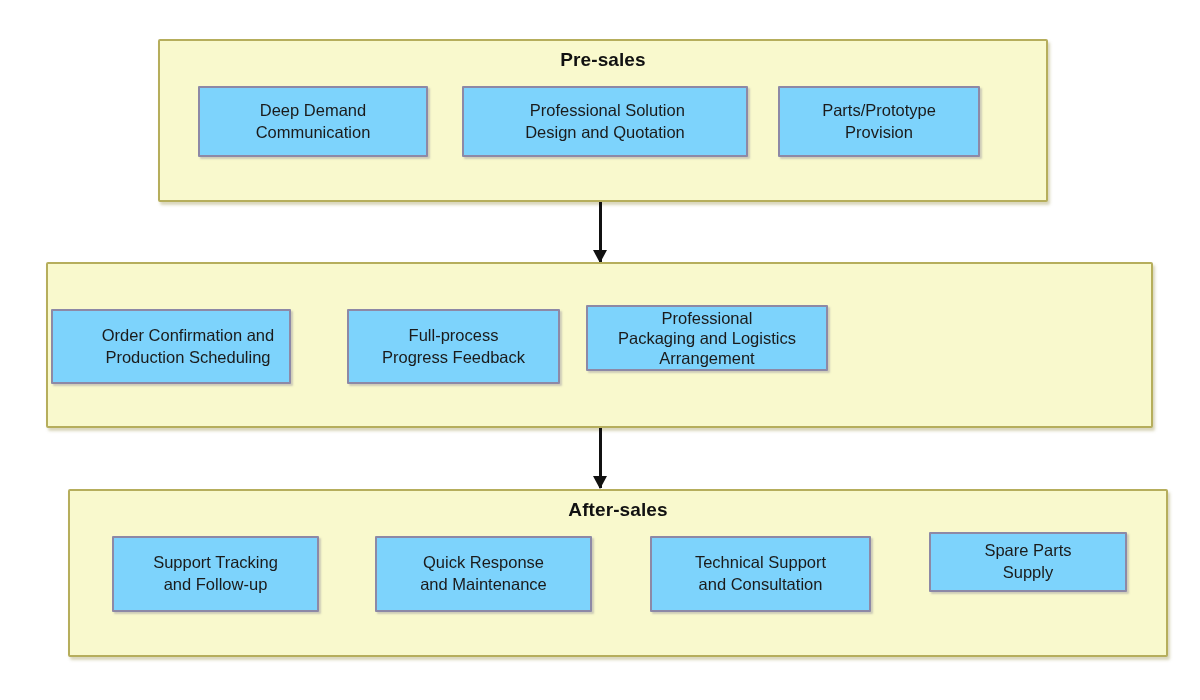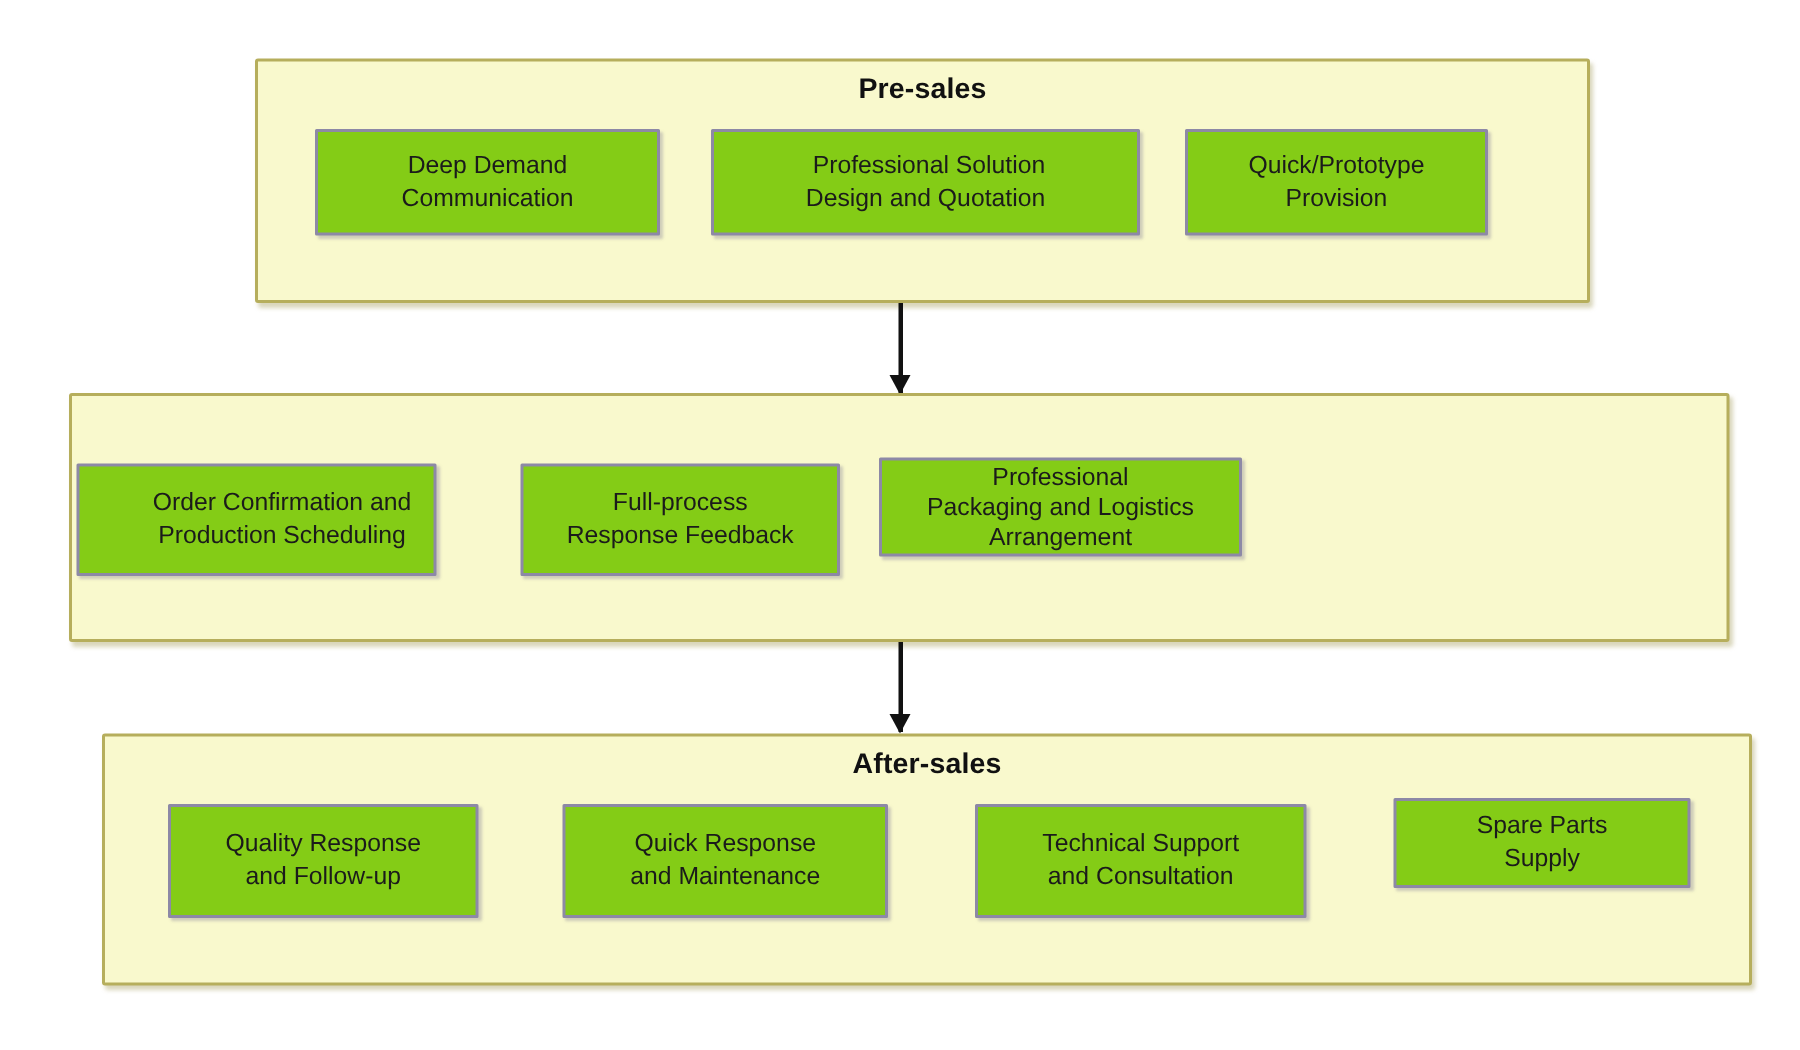--- a/index.html
+++ b/index.html
@@ -29,21 +29,21 @@
     left: 0;
     width: 100%;
     text-align: center;
     font-size: 19px;
     font-weight: 700;
     color: #111111;
     letter-spacing: 0.1px;
   }
   .node {
     position: absolute;
-    background: #84cc16;
+    background: #7dd3fc;
     border: 2px solid #8d89a6;
     border-radius: 1px;
     box-shadow: 2px 2px 2px rgba(125, 120, 145, 0.35);
     box-sizing: border-box;
     display: flex;
     align-items: center;
     justify-content: center;
     text-align: center;
     font-size: 16.5px;
     line-height: 1.32;
@@ -66,51 +66,51 @@
     border-left: 7px solid transparent;
     border-right: 7px solid transparent;
     border-top: 13px solid #111111;
   }
 </style>
 </head>
 <body>
 
 <div class="canvas">
 
-  <div class="panel" style="left:170px; top:39px; width:890px; height:163px;">
+  <div class="panel" style="left:158px; top:39px; width:890px; height:163px;">
     <div class="panel-title">Pre-sales</div>
     <div class="node" style="left:38px; top:45px; width:230px; height:71px;">Deep Demand
 Communication</div>
     <div class="node" style="left:302px; top:45px; width:286px; height:71px;text-align:right;">Professional Solution
 Design and Quotation</div>
-    <div class="node" style="left:618px; top:45px; width:202px; height:71px;">Quick/Prototype
+    <div class="node" style="left:618px; top:45px; width:202px; height:71px;">Parts/Prototype
 Provision</div>
   </div>
 
   <div class="arrow" style="left:599px; top:202px; height:60px;">
     <span class="head"></span>
   </div>
 
   <div class="panel" style="left:46px; top:262px; width:1107px; height:166px;">
     <div class="node" style="left:3px; top:45px; width:240px; height:75px;padding-left:40px;">Order Confirmation and
 Production Scheduling</div>
     <div class="node" style="left:299px; top:45px; width:213px; height:75px;">Full-process
-Response Feedback</div>
+Progress Feedback</div>
     <div class="node" style="left:538px; top:41px; width:242px; height:66px; line-height:1.22;">Professional
 Packaging and Logistics
 Arrangement</div>
   </div>
 
   <div class="arrow" style="left:599px; top:428px; height:60px;">
     <span class="head"></span>
   </div>
 
   <div class="panel" style="left:48px; top:489px; width:1100px; height:168px;margin-left:20px;">
     <div class="panel-title">After-sales</div>
-    <div class="node" style="left:42px; top:45px; width:207px; height:76px;">Quality Response
+    <div class="node" style="left:42px; top:45px; width:207px; height:76px;">Support Tracking
 and Follow-up</div>
     <div class="node" style="left:580px; top:45px; width:221px; height:76px;">Technical Support
 and Consultation</div>
     <div class="node" style="left:305px; top:45px; width:217px; height:76px;">Quick Response
 and Maintenance</div>
     <div class="node" style="left:859px; top:41px; width:198px; height:60px;">Spare Parts
 Supply</div>
   </div>
 
 </div>

